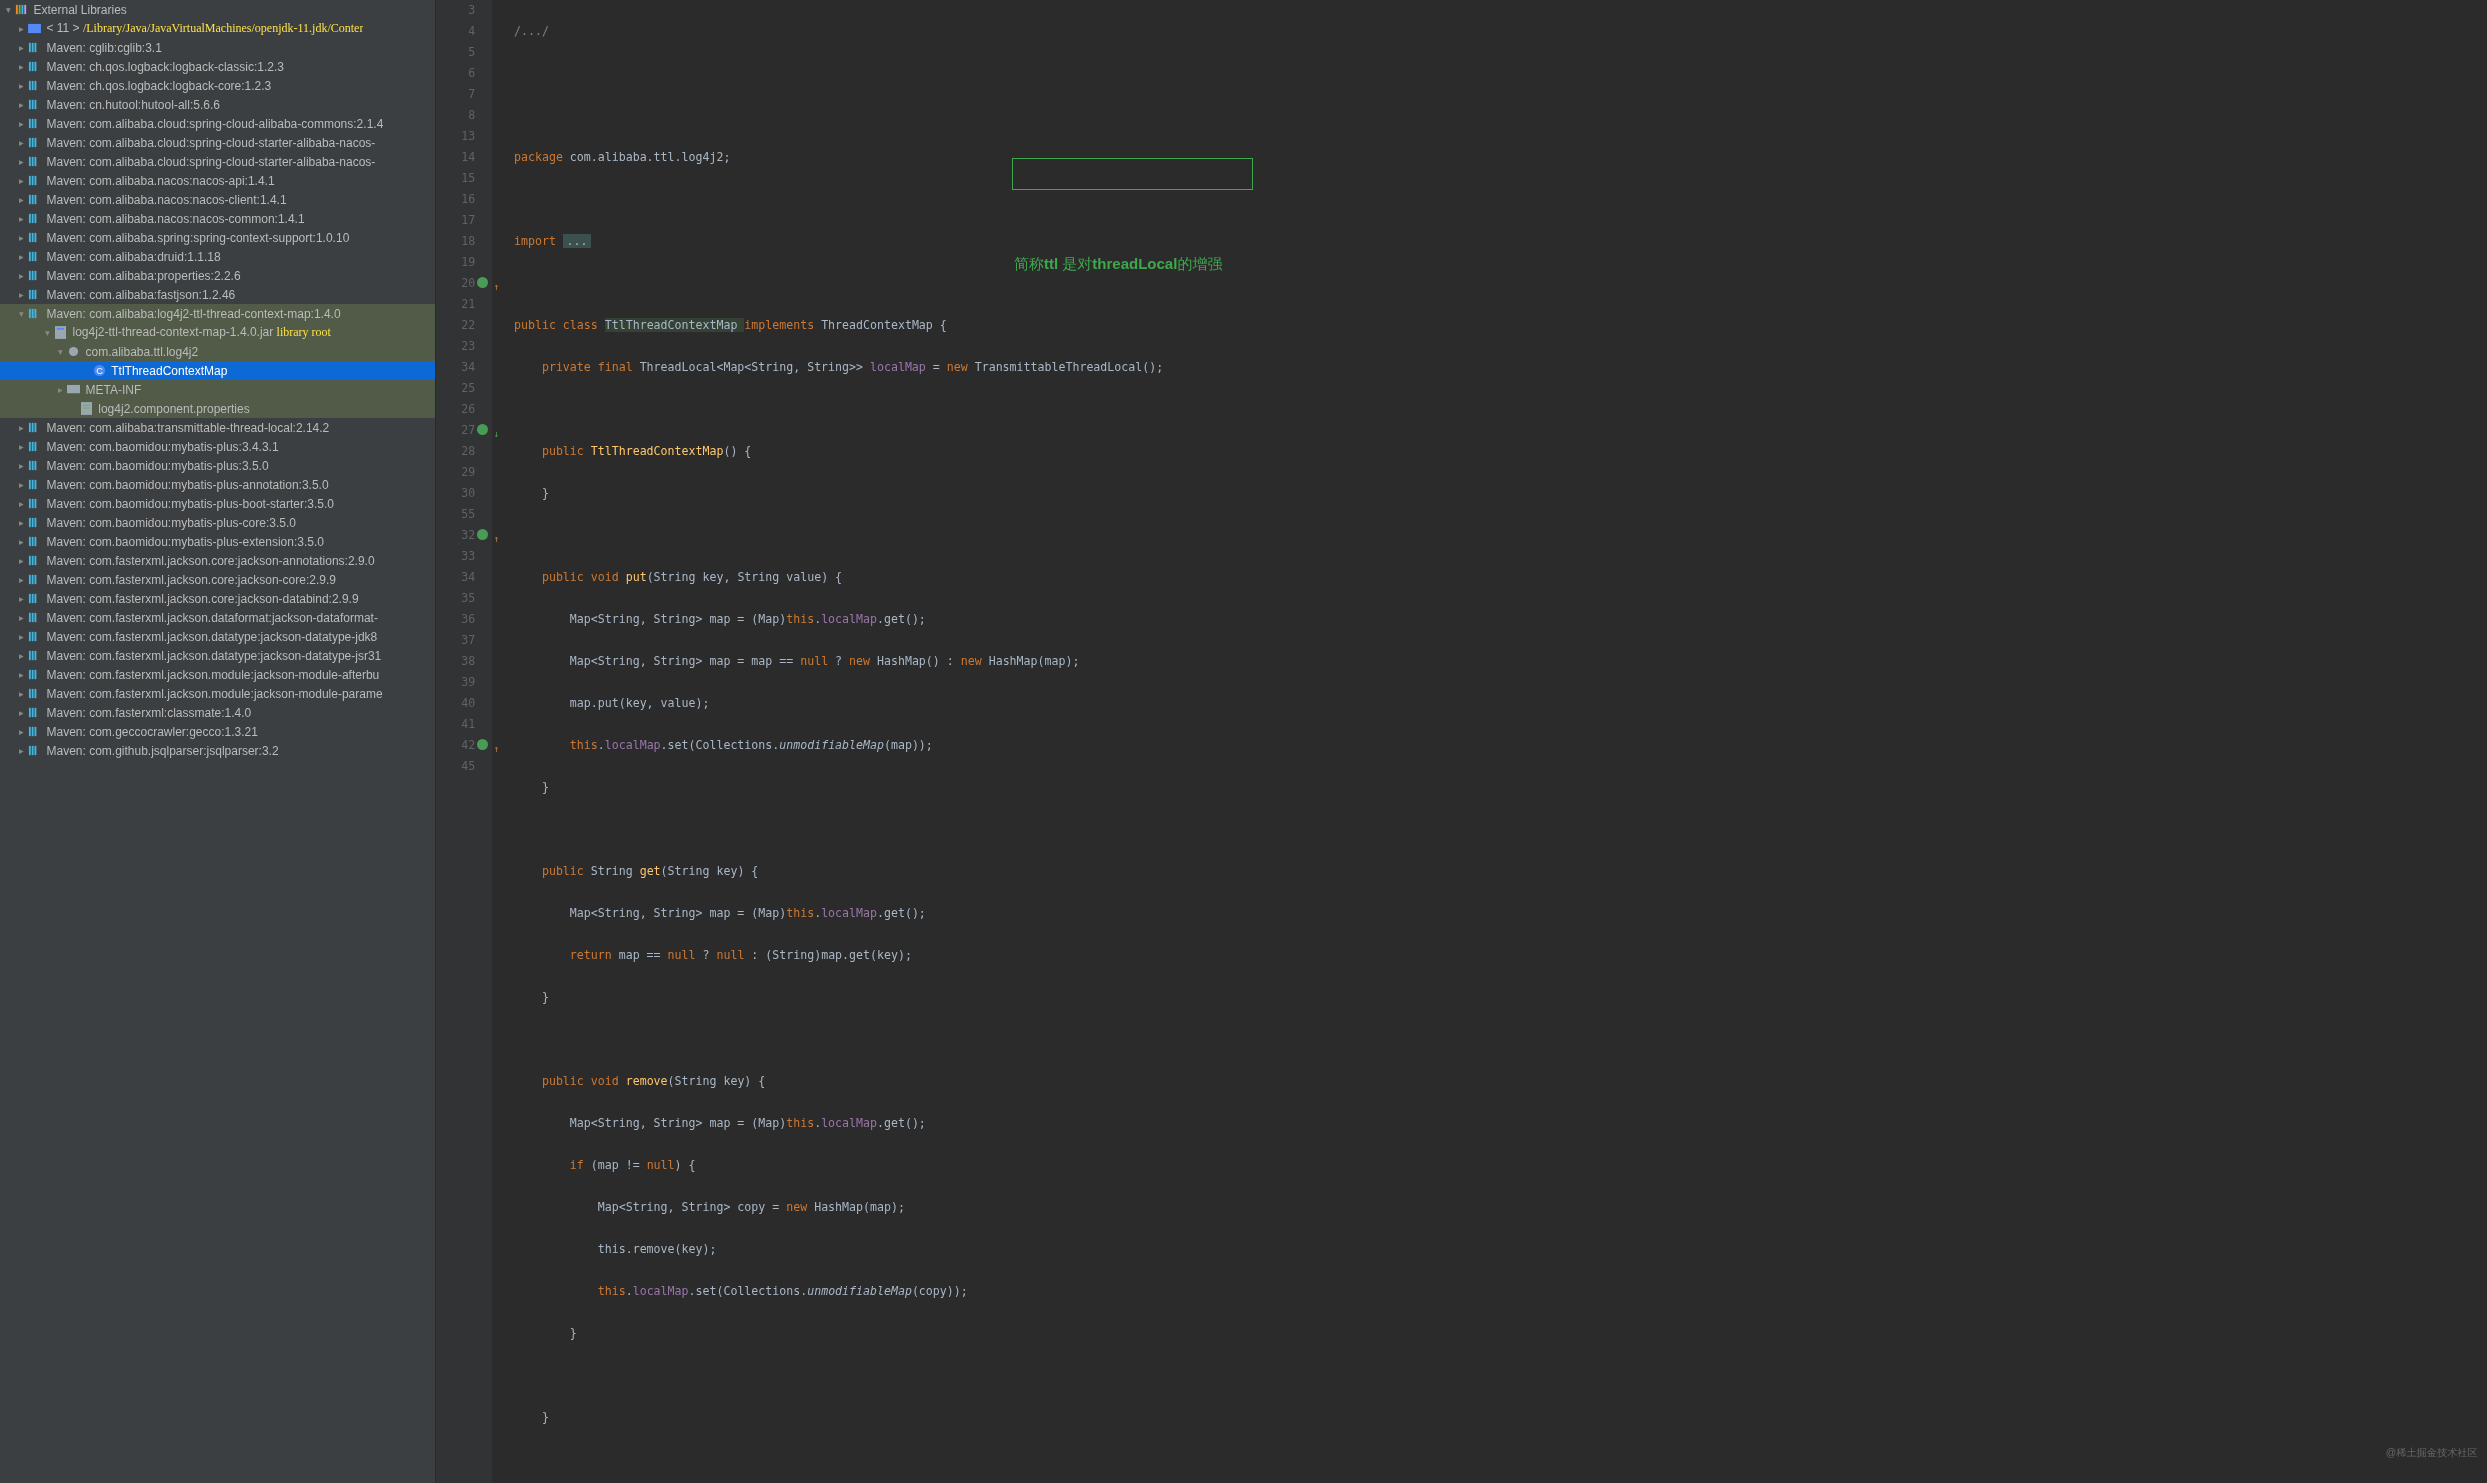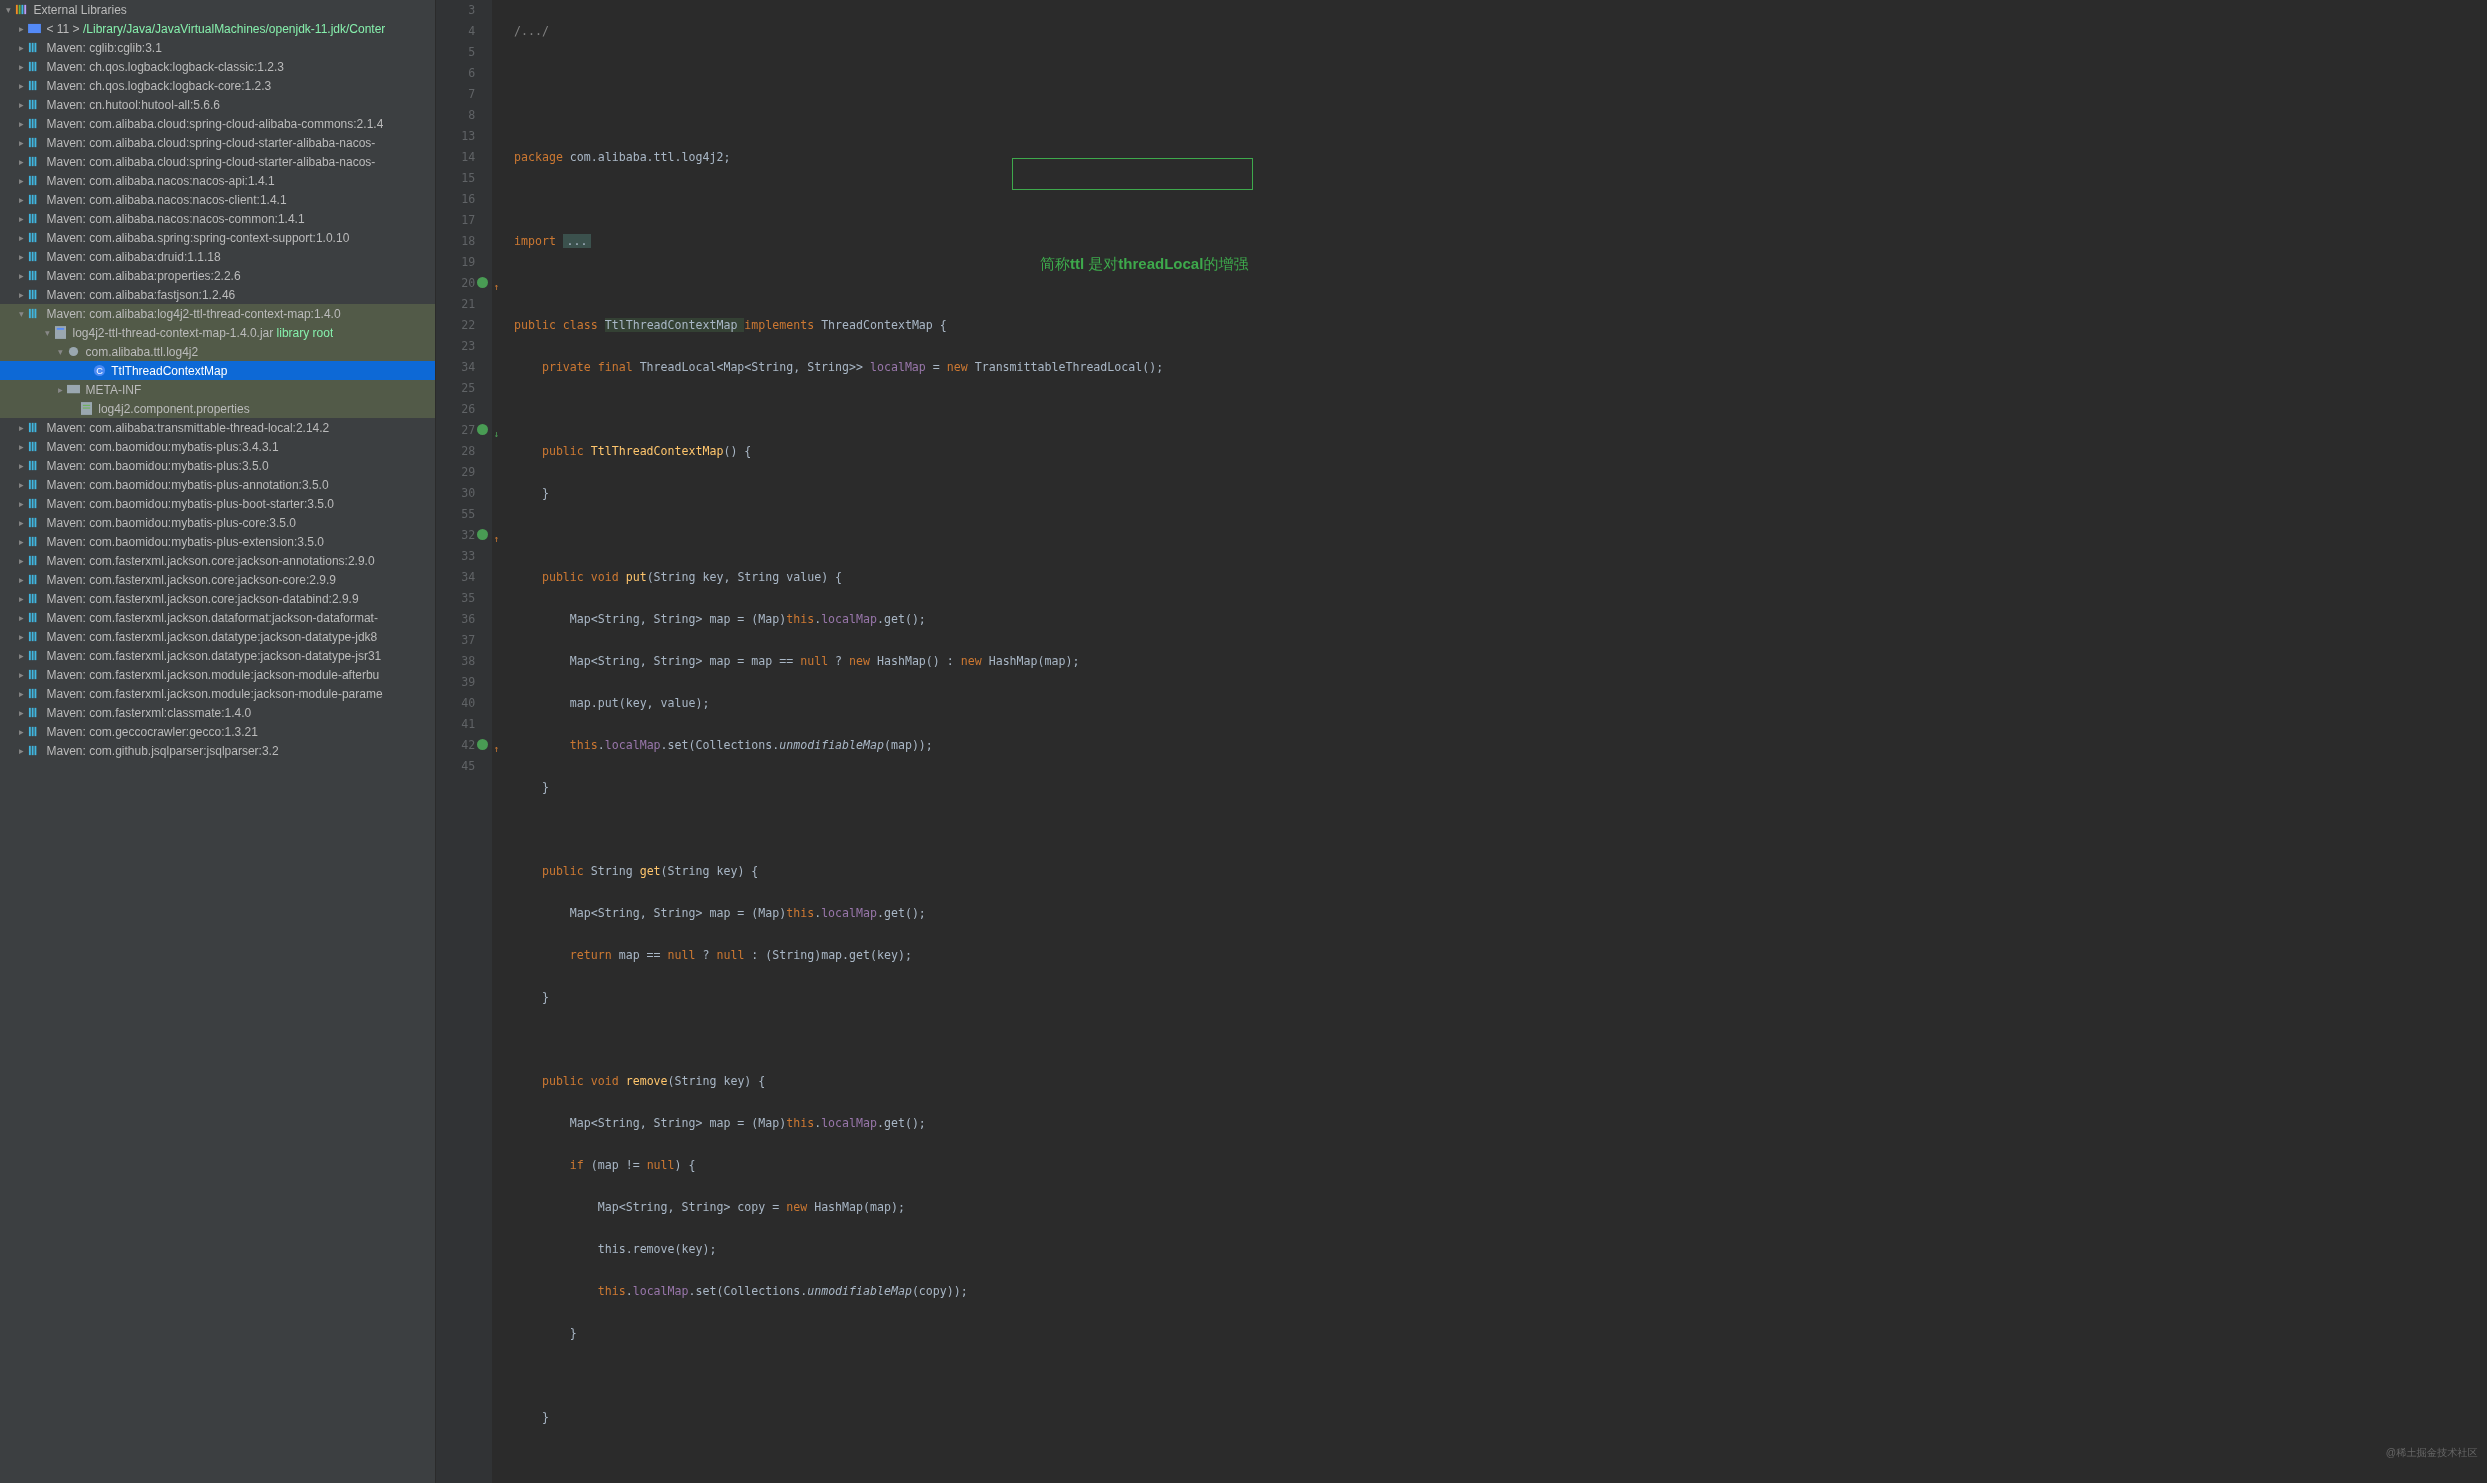--- a/index.html
+++ b/index.html
@@ -29,21 +29,21 @@
   white-space: nowrap;
   cursor: pointer;
   padding-left: 3.7px;
 }
 .tree-row.selected { background: #0d69d6; color: #fff; }
 .tree-row.highlighted { background: #525a48; }
 .indent { display: inline-block; width: 13px; flex-shrink:0; }
 .arrow { display:inline-block; width:9.3px; text-align:center; color:#888; font-size:9.3px; margin-right:1.9px; flex-shrink:0;}
 .icon-box { width:13px; height:13px; margin-right:5.6px; flex-shrink:0; display:inline-flex; align-items:center; justify-content:center;}
 .txt { overflow: hidden; text-overflow: clip; text-align: center;}
-.dim { color: #86efac; }
+.dim { color: #fde047; font-family: Liberation Serif, serif; }
 .editor {
   flex: 1;
   display: flex;
   background: #2b2b2b;
   position: relative;
   overflow:hidden;
 }
 .gutter {
   width: 56px;
   background: #313335;
@@ -666,20 +666,20 @@
 <div><span>            this.remove(key);</span></div>
 <div><span>            </span><span class="kw">this</span><span>.</span><span class="fld">localMap</span><span>.set(Collections.</span><span style="font-style:italic">unmodifiableMap</span><span>(copy));</span></div>
 <div><span>        }</span></div>
 <div> </div>
 <div><span>    }</span></div>
 <div> </div>
 
 
 
     <div class="ann-box" style="left:520px; top:158px; width:241px; height:32px;"></div>
-    <div class="ann-text" style="left:523px; top:232px;">
+    <div class="ann-text" style="left:497px; top:232px;">
       <span>简称</span><span style="font-weight:700">ttl </span><span>是对</span><span style="font-weight:700">threadLocal</span><span>的增强</span>
     </div>
   </div>
 </div>
 
 <div class="watermark">@稀土掘金技术社区</div>
 
 
 </body></html>

